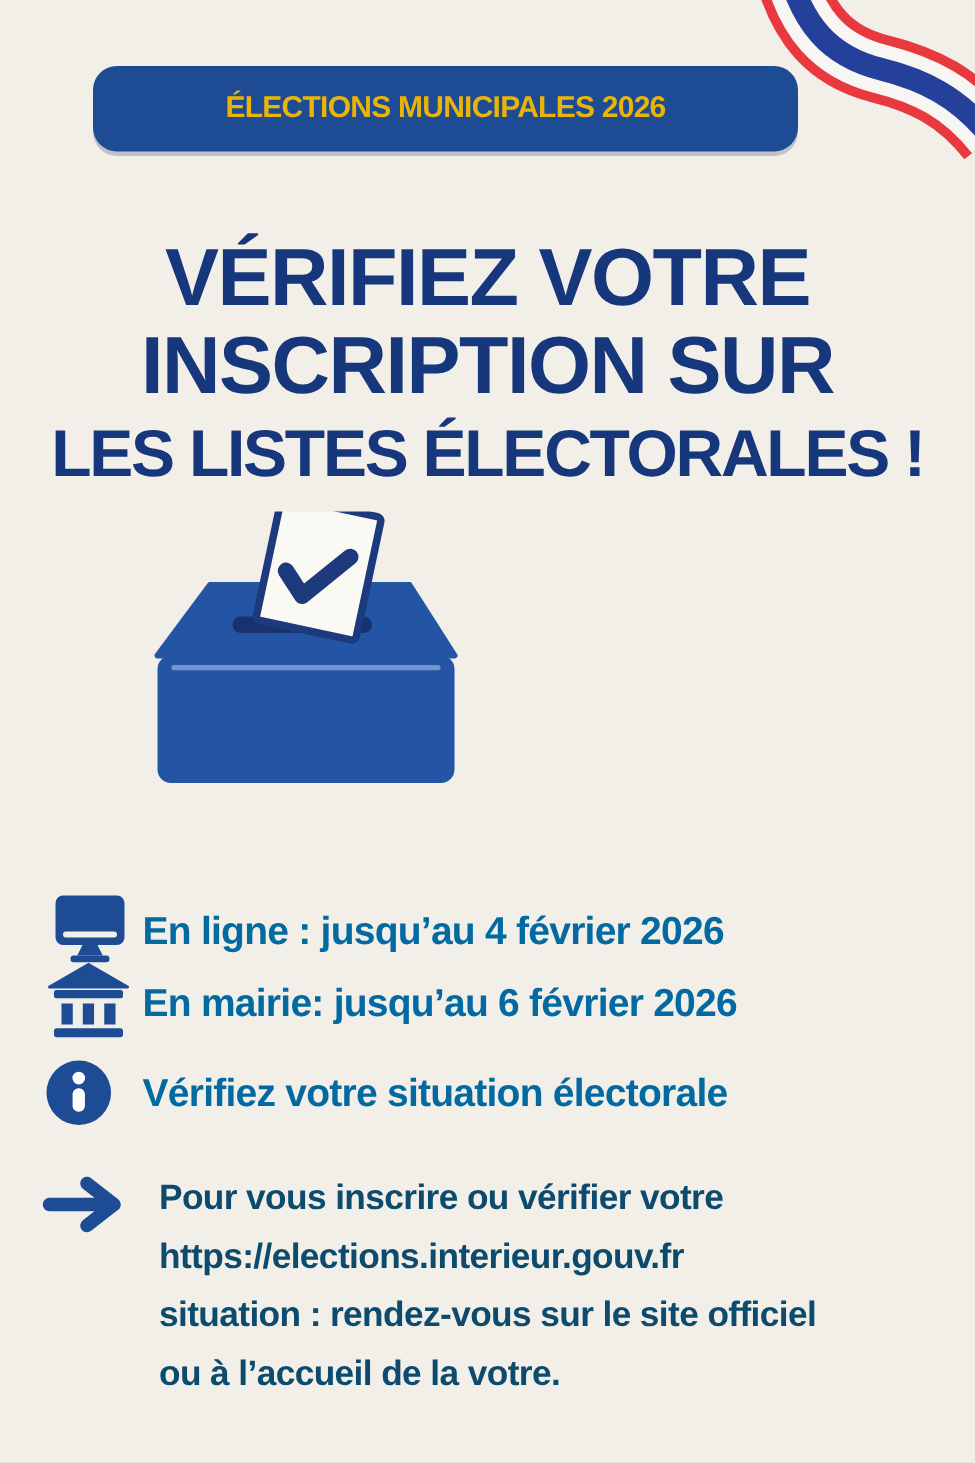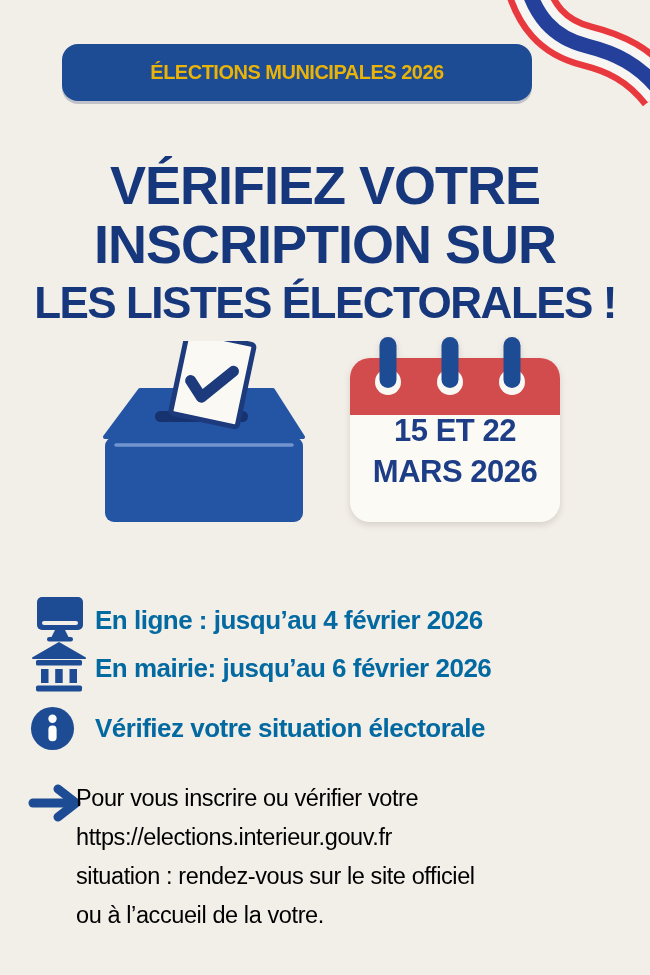--- a/index.html
+++ b/index.html
@@ -35,21 +35,21 @@
     position:absolute;left:0;right:0;top:76px;text-align:center;
     color:#1d3e86;font-weight:700;font-size:31px;line-height:41px;letter-spacing:-0.5px;
   }
   
   .row-icon{position:absolute;}
   .row-text{
     position:absolute;color:#0369a1;font-weight:700;font-size:26px;
     letter-spacing:-0.5px;white-space:nowrap;
   }
   .note-text{
-    position:absolute;left:76px;top:779px;color:#000000;font-weight:400;
+    position:absolute;left:106px;top:779px;color:#0c4a6e;font-weight:700;
     font-size:23.5px;line-height:39px;letter-spacing:-0.4px;white-space:nowrap;
   }
 </style>
 </head>
 <body>
 
 <div class="poster">
 
   <svg class="ribbon" viewBox="0 0 235 125" fill="none">
     <path d="M 108,-30 C 118,18 140,38 172,46 C 200,53 224,64 246,92" stroke="#e8393f" stroke-width="46"></path>
@@ -76,40 +76,20 @@
     <g transform="rotate(12 118 40)">
       <rect x="84" y="-4" width="68" height="84" rx="3" fill="#fbf9f3" stroke="#1c3a7c" stroke-width="5"></rect>
       <path d="M97,44 L111,58 L137,26" stroke="#1c3a7c" stroke-width="11" stroke-linecap="round" stroke-linejoin="round"></path>
     </g>
 
     <rect x="11" y="96" width="198" height="85" rx="9" fill="#2455a4"></rect>
 
     <path d="M22,104 H198" stroke="#7b9cd4" stroke-width="3.5" stroke-linecap="round" opacity="0.9"></path>
   </svg>
 
-  <div class="calendar">
-    <svg viewBox="0 0 214 192" fill="none">
-
-      <rect x="2" y="24" width="210" height="164" rx="20" fill="#fcfaf5"></rect>
-
-      <path d="M22,24 h170 a20,20 0 0 1 20,20 v37 h-210 v-37 a20,20 0 0 1 20,-20 z" fill="#d24c4e"></path>
-
-      <circle cx="40" cy="48" r="13" fill="#faf8f2"></circle>
-      <circle cx="102" cy="48" r="13" fill="#faf8f2"></circle>
-      <circle cx="164" cy="48" r="13" fill="#faf8f2"></circle>
-
-      <rect x="31.5" y="3" width="17" height="51" rx="8.5" fill="#1d4c94"></rect>
-      <rect x="93.5" y="3" width="17" height="51" rx="8.5" fill="#1d4c94"></rect>
-      <rect x="155.5" y="3" width="17" height="51" rx="8.5" fill="#1d4c94"></rect>
-    </svg>
-    <div class="calendar-date">
-      <div>15 ET 22</div>
-      <div>MARS 2026</div>
-    </div>
-  </div>
 
   <svg class="row-icon" style="left:34px;top:595px" width="52" height="48" viewBox="0 0 52 48" fill="none">
     <rect x="3" y="2" width="46" height="33" rx="5" fill="#1d4c94"></rect>
     <rect x="8" y="26" width="36" height="4" rx="2" fill="#f2eee8"></rect>
     <path d="M21,35 h10 l3.5,7 h-17 z" fill="#1d4c94"></path>
     <rect x="13" y="42" width="26" height="4.5" rx="2.2" fill="#1d4c94"></rect>
   </svg>
   <div class="row-text" style="left:95px;top:605px">En ligne : jusqu’au 4 février 2026</div>
 
   <svg class="row-icon" style="left:31px;top:642px" width="56" height="50" viewBox="0 0 56 50" fill="none">

